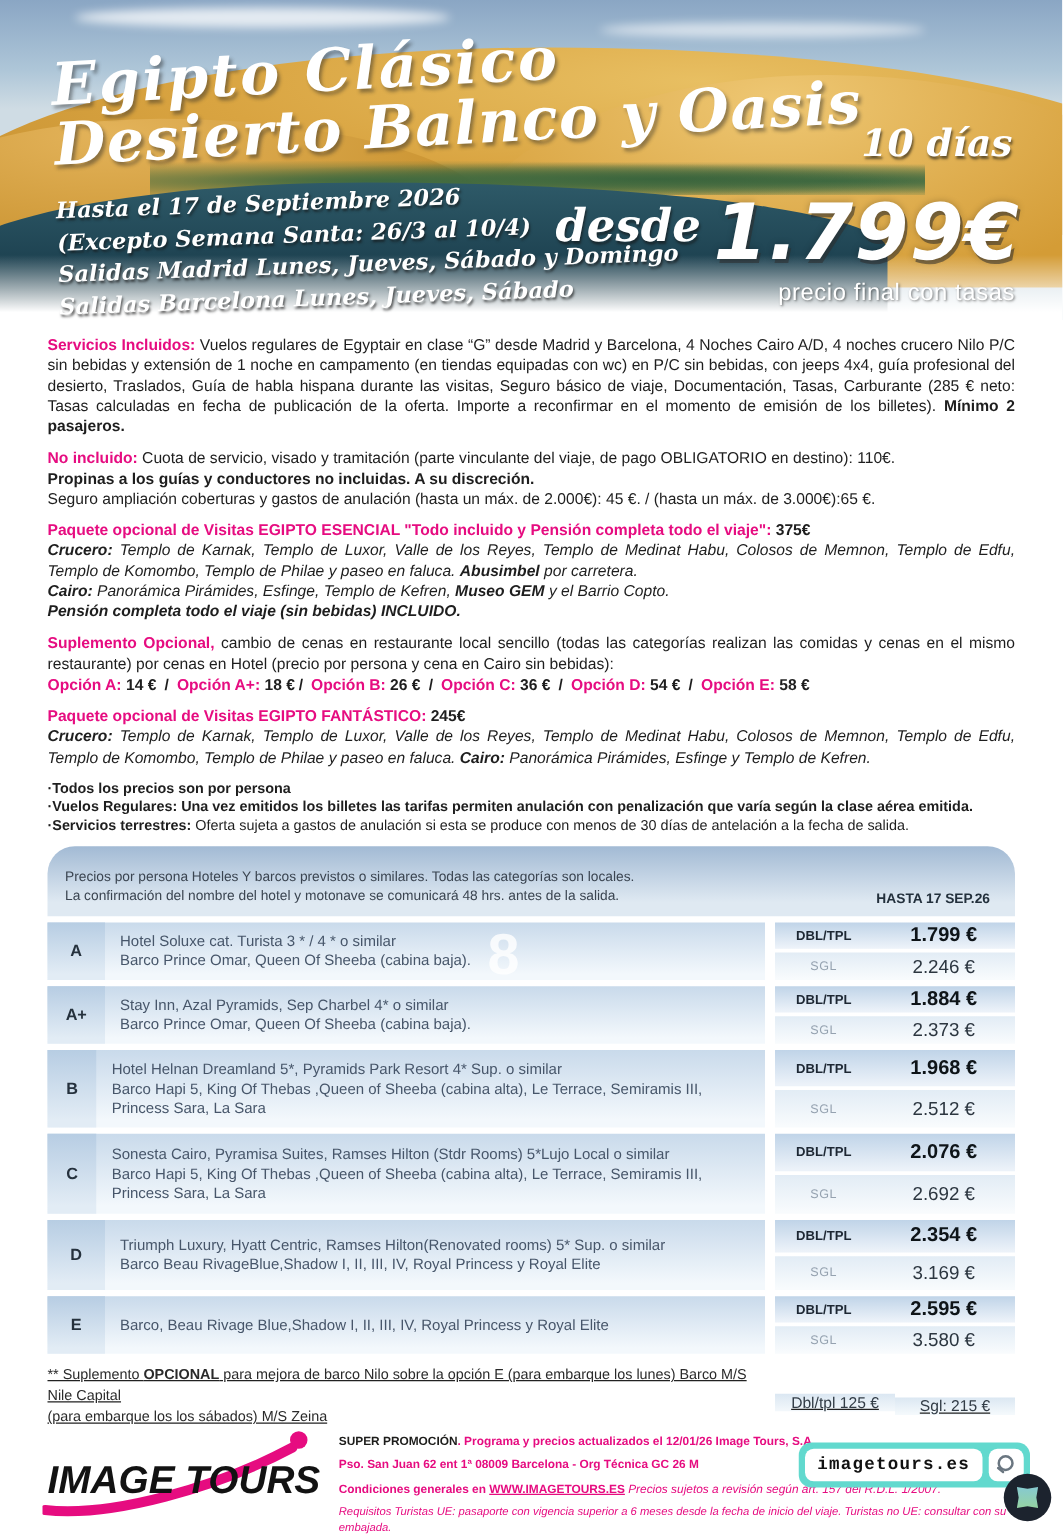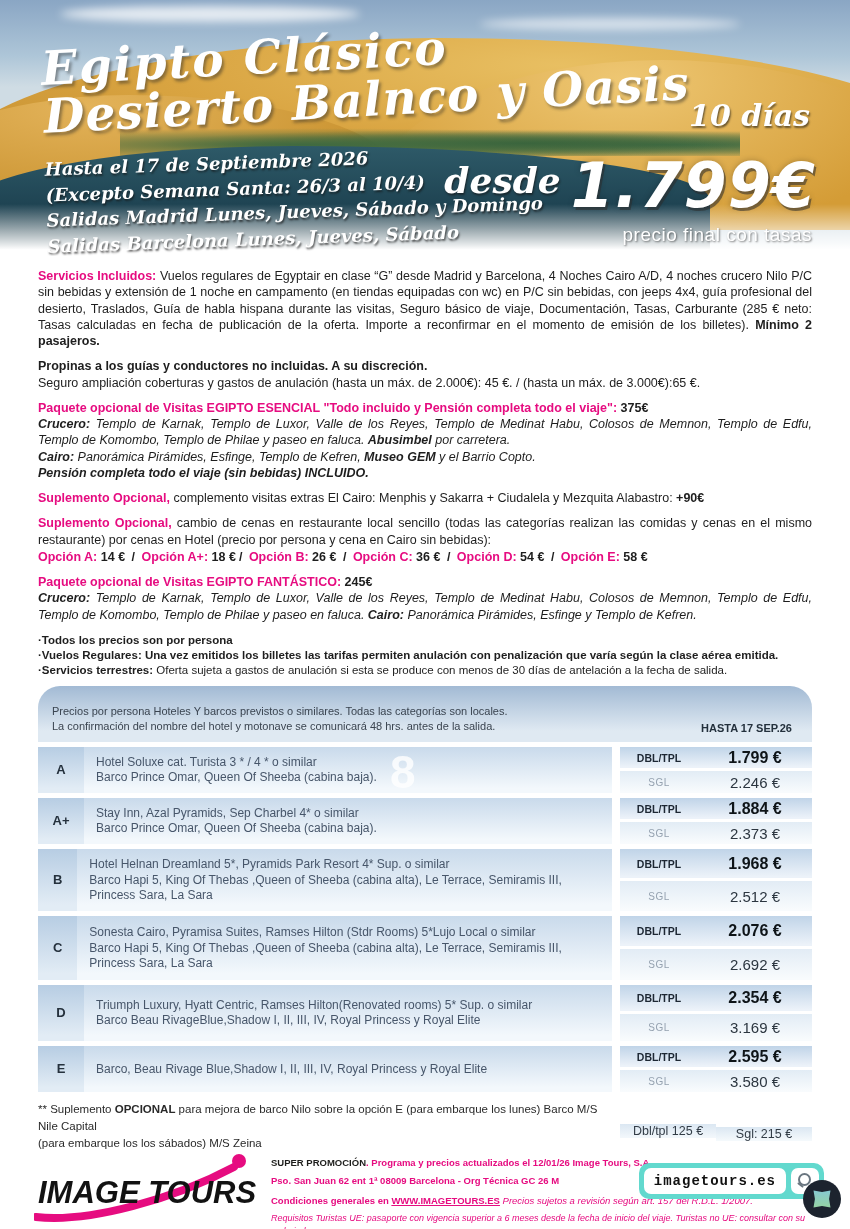--- a/index.html
+++ b/index.html
@@ -65,21 +65,21 @@
   .pt-band { flex:1; display:flex; align-items:center; }
   .pt-dbl { background:linear-gradient(180deg,#c0d4e8 0%, #ecf2f9 95%); margin-bottom:3px; }
   .pt-sgl { background:linear-gradient(180deg,#e2ecf5 0%, #f8fbfd 95%); }
   .pt-band .lbl { width:78px; text-align:center; }
   .pt-dbl .lbl { font-size:10.5px; font-weight:bold; color:#1d2733; }
   .pt-sgl .lbl { font-size:10px; color:#95a2b0; letter-spacing:.5px; }
   .pt-band .val { flex:1; text-align:center; }
   .pt-dbl .val { font-size:16px; font-weight:bold; color:#0e1418; }
   .pt-sgl .val { font-size:15px; color:#2c3640; }
   .watermark { position:absolute; left:352px; top:-2px; font-size:46px; color:rgba(255,255,255,.8); font-weight:bold; }
-  .pt-foot { display:flex; margin-top:5px; }
+  .pt-foot { display:flex; margin-top:5px;text-decoration:underline; }
   .pt-footnote { flex:1; margin-right:8px; font-size:11.5px; color:#2a2a2a; line-height:1.5; padding-top:4px; }
   .pt-foot-prices { width:192px; display:flex; flex-direction:row;align-items:flex-end; }
   .pt-fband { flex:1; display:flex; align-items:center; justify-content:center; font-size:12.5px; color:#323c46; }
   .pt-fband.top { background:linear-gradient(180deg,#dbe7f2 0%, #f2f7fb 95%); margin-bottom:3px; }
   .pt-fband.bot { background:linear-gradient(180deg,#dbe7f2 0%, #f4f9fc 95%); }
 
   
   .footer { display:flex; padding:10px 30px 0 34px; position:relative; }
   .f-logo { width:225px; flex:0 0 225px; }
   .f-center { flex:1; padding:6px 0 0 12px; }
@@ -136,40 +136,40 @@
     </div>
   </div>
 
   <div class="bodytext">
 
     <p class="para justify">
       <span class="pink b">Servicios Incluidos:</span><span> Vuelos regulares de Egyptair en clase “G” desde Madrid y Barcelona, 4 Noches Cairo A/D, 4 noches crucero Nilo P/C sin bebidas y extensión de 1 noche en campamento (en tiendas equipadas con wc) en P/C sin bebidas, con jeeps 4x4, guía profesional del desierto, Traslados, Guía de habla hispana durante las visitas, Seguro básico de viaje, Documentación, Tasas, Carburante (285 € neto: Tasas calculadas en fecha de publicación de la oferta. Importe a reconfirmar en el momento de emisión de los billetes). </span><span class="b">Mínimo 2 pasajeros.</span>
     </p>
 
     <div class="para">
+      <div class="justify">
+        <span class="pink b">No incluido:</span><span> Cuota de servicio, visado y tramitación (parte vinculante del viaje, de pago OBLIGATORIO en destino):  110€.</span>
+      </div>
       <div class="b">Propinas a los guías y conductores no incluidas. A su discreción.</div>
       <div>Seguro ampliación coberturas y gastos de anulación (hasta un máx. de 2.000€): 45 €. / (hasta un máx. de 3.000€):65 €.</div>
     </div>
 
     <div class="para">
       <div>
         <span class="pink b">Paquete opcional de Visitas EGIPTO ESENCIAL "Todo incluido y Pensión completa todo el viaje": </span><span class="b">375€</span>
       </div>
       <div class="i justify">
         <span class="b">Crucero:</span><span> Templo de Karnak, Templo de Luxor,  Valle de los Reyes, Templo de Medinat Habu, Colosos de Memnon, Templo de Edfu, Templo de Komombo, Templo de Philae y paseo en faluca. </span><span class="b">Abusimbel</span><span> por carretera.</span>
       </div>
       <div class="i">
         <span class="b">Cairo:</span><span> Panorámica Pirámides, Esfinge, Templo de Kefren, </span><span class="b">Museo GEM</span><span> y el Barrio Copto.</span>
       </div>
       <div class="b i">Pensión completa todo el viaje (sin bebidas) INCLUIDO.</div>
     </div>
 
-    <div class="para">
-      <span class="pink b">Suplemento Opcional,</span><span> complemento visitas extras El Cairo: Menphis y Sakarra + Ciudalela y Mezquita Alabastro: </span><span class="b">+90€</span>
-    </div>
 
     <div class="para">
       <div class="justify">
         <span class="pink b">Suplemento Opcional,</span><span> cambio de cenas en restaurante local sencillo (todas las categorías realizan las comidas y cenas en el mismo restaurante) por cenas en Hotel (precio por persona  y cena en Cairo sin bebidas):</span>
       </div>
       <div class="opt-line">
         <span class="pink b">Opción A:</span> <span class="b">14 € </span><span class="sep">/</span>
         <span class="pink b">Opción A+:</span> <span class="b">  18 €</span><span class="sep">/</span>
         <span class="pink b">Opción B:</span> <span class="b">26 € </span><span class="sep">/</span>
         <span class="pink b">Opción C:</span> <span class="b">36 € </span><span class="sep">/</span>

